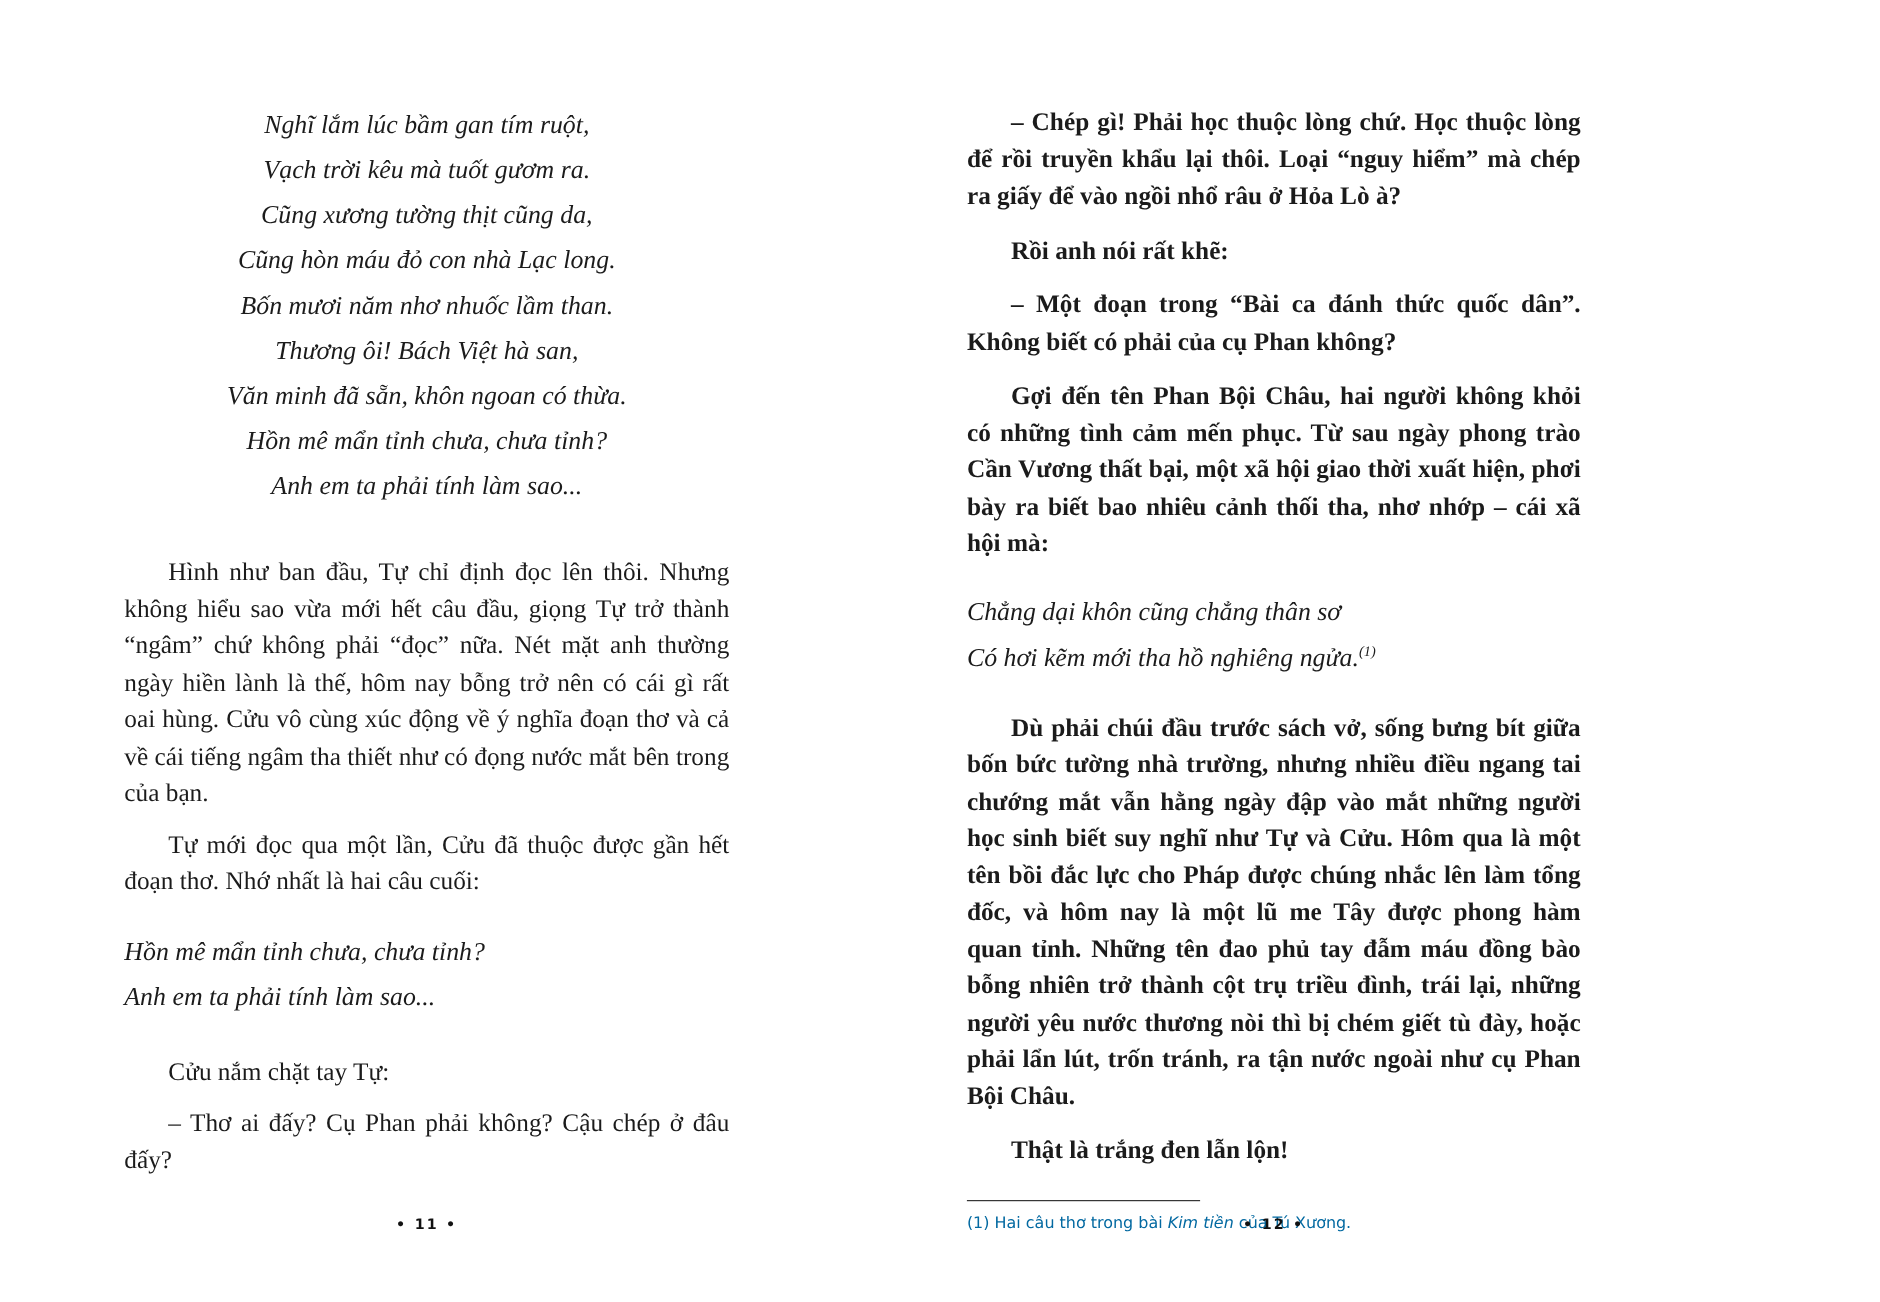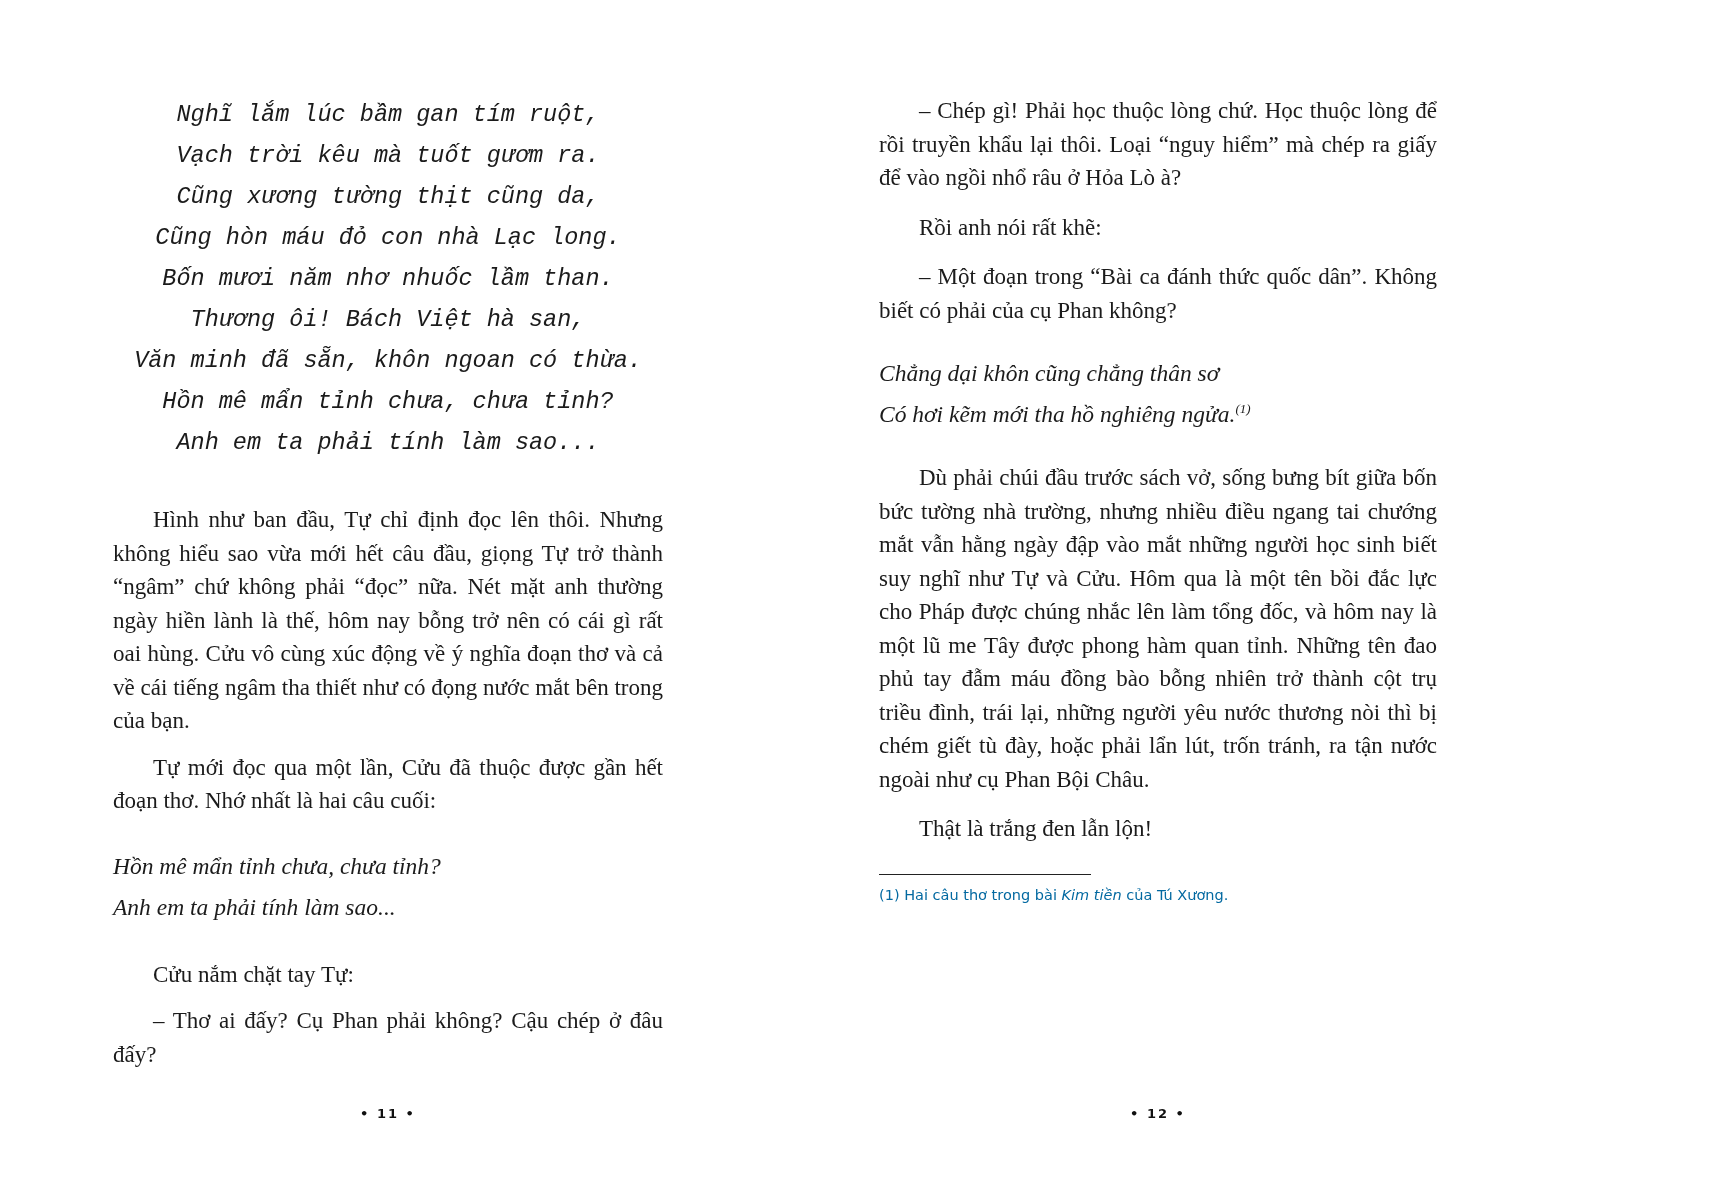--- a/index.html
+++ b/index.html
@@ -19,32 +19,31 @@
   }
   .left-col  { left: 113px;  width: 550px; }
   .right-col { left: 879px;  width: 558px; }
 
   .poem {
     font-style: italic;
     text-align: center;
     font-size: 23.5px;
     line-height: 41px;
     margin: 0 0 40px 0;
-    font-family: Liberation Mono, monospace;
   }
   .poem .line { display: block; }
 
   .prose p {
     margin: 0 0 13px 0;
     font-size: 23px;
     line-height: 33.5px;
     text-align: justify;
     text-indent: 40px;
   }
-  .right-col .prose p { margin-bottom: 16px; }
+  .right-col .prose p { margin-bottom: 16px; font-weight: bold; }
 
   .quote {
     font-style: italic;
     text-align: left;
     font-size: 23.5px;
     line-height: 41px;
     margin: 28px 0 30px 0;
   }
   .right-col .quote { margin: 26px 0 26px 0; }
   .quote .line { display: block; }
@@ -116,20 +115,21 @@
     </div>
 
     <div class="folio">• 11 •</div>
   </div>
 
   <div class="page-col right-col">
     <div class="prose">
       <p>– Chép gì! Phải học thuộc lòng chứ. Học thuộc lòng để rồi truyền khẩu lại thôi. Loại “nguy hiểm” mà chép ra giấy để vào ngồi nhổ râu ở Hỏa Lò à?</p>
       <p>Rồi anh nói rất khẽ:</p>
       <p>– Một đoạn trong “Bài ca đánh thức quốc dân”. Không biết có phải của cụ Phan không?</p>
+      <p>Gợi đến tên Phan Bội Châu, hai người không khỏi có những tình cảm mến phục. Từ sau ngày phong trào Cần Vương thất bại, một xã hội giao thời xuất hiện, phơi bày ra biết bao nhiêu cảnh thối tha, nhơ nhớp – cái xã hội mà:</p>
     </div>
 
     <div class="quote">
       <span class="line">Chẳng dại khôn cũng chẳng thân sơ</span>
       <span class="line"><span>Có hơi kẽm mới tha hồ nghiêng ngửa.</span><sup>(1)</sup></span>
     </div>
 
     <div class="prose">
       <p>Dù phải chúi đầu trước sách vở, sống bưng bít giữa bốn bức tường nhà trường, nhưng nhiều điều ngang tai chướng mắt vẫn hằng ngày đập vào mắt những người học sinh biết suy nghĩ như Tự và Cửu. Hôm qua là một tên bồi đắc lực cho Pháp được chúng nhắc lên làm tổng đốc, và hôm nay là một lũ me Tây được phong hàm quan tỉnh. Những tên đao phủ tay đẫm máu đồng bào bỗng nhiên trở thành cột trụ triều đình, trái lại, những người yêu nước thương nòi thì bị chém giết tù đày, hoặc phải lẩn lút, trốn tránh, ra tận nước ngoài như cụ Phan Bội Châu.</p>
       <p>Thật là trắng đen lẫn lộn!</p>

